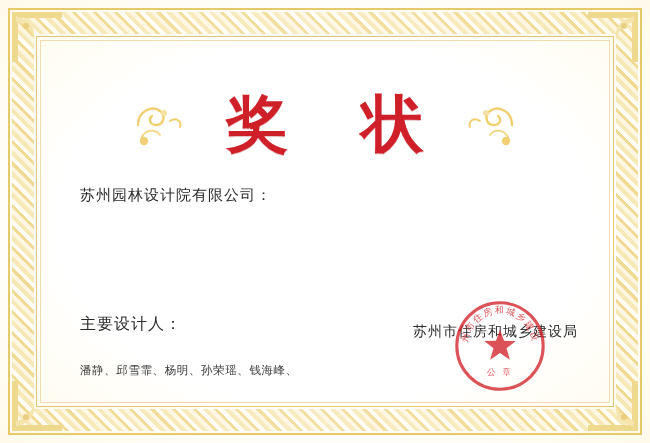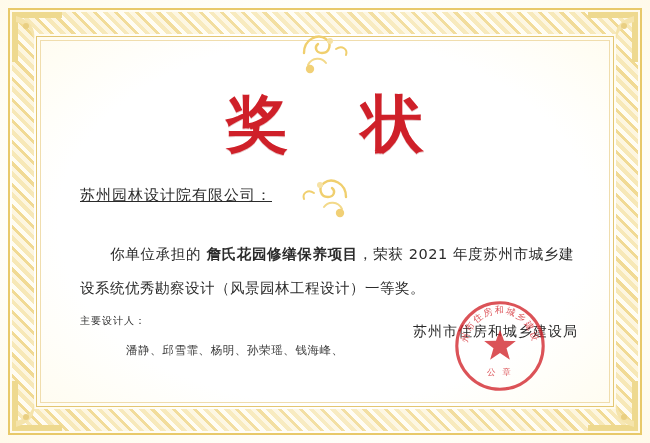--- a/index.html
+++ b/index.html
@@ -107,21 +107,20 @@
   .title-row {
     position: absolute;
     left: 0;
     right: 0;
     top: 38px;
     height: 80px;
     display: flex;
     align-items: center;
     justify-content: center;
     gap: 12px;
-    flex-direction: column;
   }
   .title-text {
     font-family: "DejaVu Serif", "Liberation Serif", serif;
     font-size: 62px;
     font-weight: bold;
     color: #cf2029;
     letter-spacing: 26px;
     text-indent: 26px;
     line-height: 1;
     text-shadow: 0 1px 0 rgba(160,10,18,.25);
@@ -137,49 +136,47 @@
     position: absolute;
     left: 34px;
     right: 30px;
     top: 140px;
     color: #2b2b2b;
   }
   .salutation {
     font-family: "DejaVu Sans", "Liberation Sans", sans-serif;
     font-size: 15px;
     letter-spacing: 1px;
-    margin-bottom: 32px;
-    text-decoration: underline;
+    margin-bottom: 20px;
   }
   .para {
     font-size: 14.5px;
     line-height: 34px;
     letter-spacing: 0.5px;
     text-align: justify;
   }
   .para .indent { display: inline-block; width: 30px; }
   .para .emph { font-weight: bold; }
 
   .designers {
     position: absolute;
     left: 34px;
     top: 268px;
     color: #2b2b2b;
   }
   .designers-label {
-    font-size: 10px;
-    letter-spacing: 1px;
-    margin-bottom: 13px;
+    font-size: 16px;
+    letter-spacing: 1px;
+    margin-bottom: 26px;
   }
   .designers-line {
     font-size: 11.5px;
     letter-spacing: .6px;
     line-height: 19px;
     color: #3a3a3a;
-    margin-left: 46px;
   }
 
   
   .signature {
     position: absolute;
     right: 26px;
     top: 272px;
     text-align: center;
     color: #2b2b2b;
   }
@@ -256,24 +253,20 @@
         <path d="M8 30 C8 16, 22 10, 30 16 C36 20, 34 30, 26 30 C20 30, 18 24, 22 21" fill="none" stroke="#f0cf6e" stroke-width="2.4" stroke-linecap="round"></path>
         <path d="M12 42 C16 34, 26 34, 30 40" fill="none" stroke="#f3d989" stroke-width="2" stroke-linecap="round"></path>
         <circle cx="14" cy="46" r="4.2" fill="#f1d076"></circle>
         <circle cx="34" cy="18" r="3" fill="#f6e2a5"></circle>
         <path d="M40 26 C46 22, 52 26, 50 32" fill="none" stroke="#f0cf6e" stroke-width="2" stroke-linecap="round"></path>
       </svg>
     </div>
 
     <div class="body">
       <div class="salutation">苏州园林设计院有限公司：</div>
-      <div class="para">
-        <span class="indent"></span><span>你单位承担的</span>
-        <span class="emph">詹氏花园修缮保养项目</span><span>，荣获 2021 年度苏州市城乡建设</span><span>系统优秀勘察设计（风景园林工程设计）一等奖。</span>
-      </div>
     </div>
 
     <div class="designers">
       <div class="designers-label">主要设计人：</div>
       <div class="designers-line">潘静、邱雪霏、杨明、孙荣瑶、钱海峰、</div>
     </div>
 
     <div class="signature">
       <div class="sig-org">苏州市住房和城乡建设局</div>
     </div>

